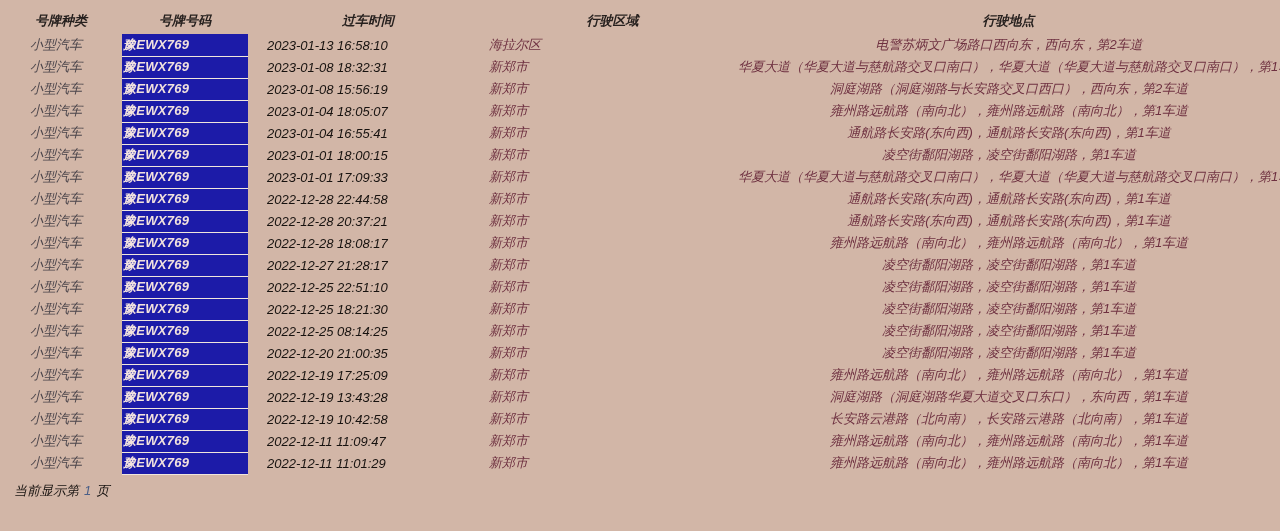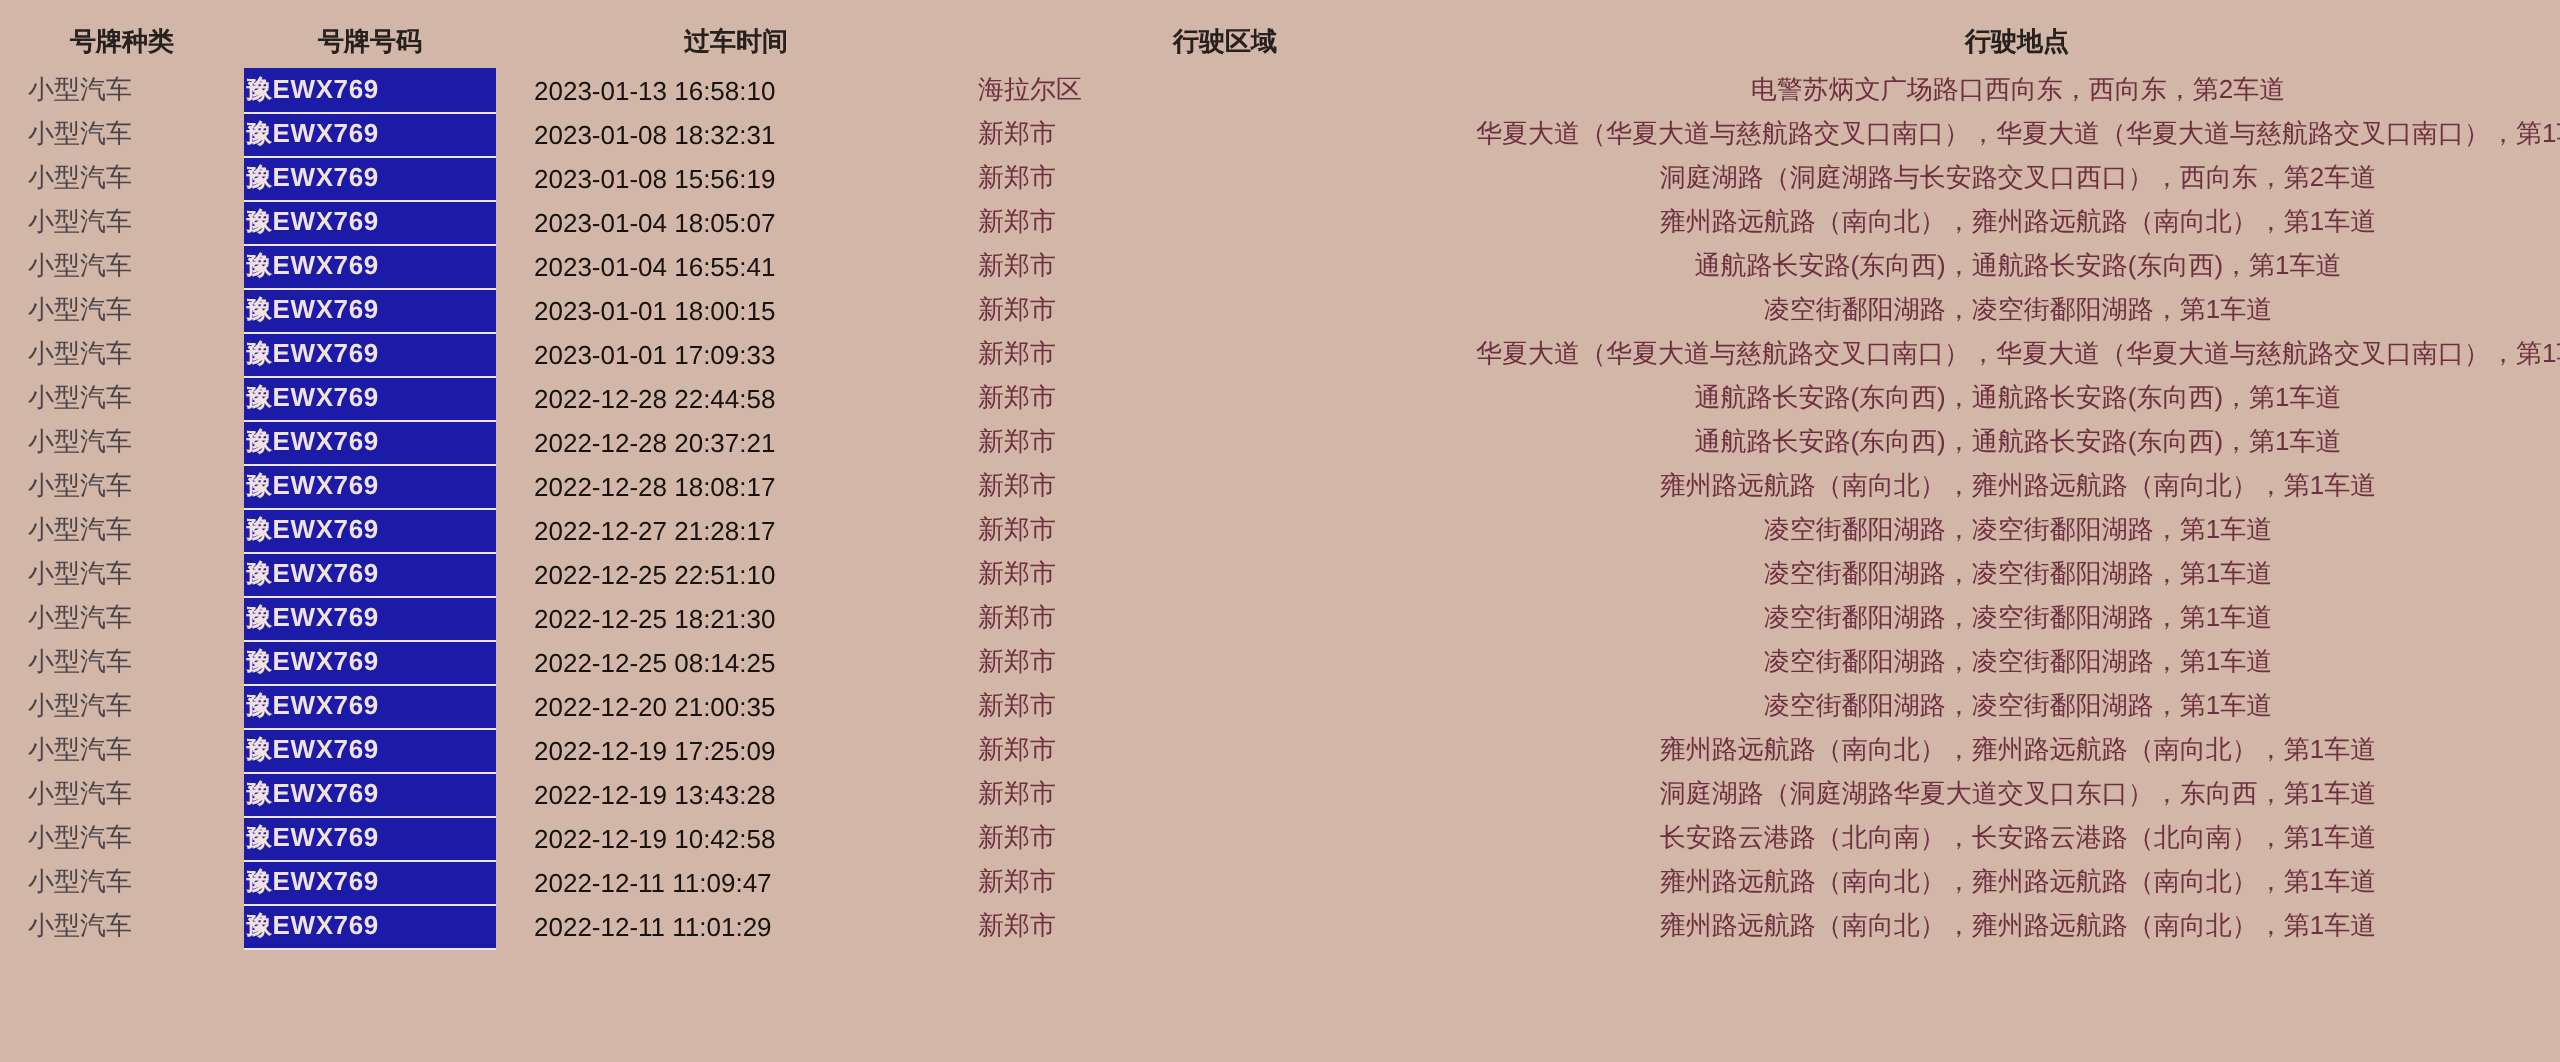--- a/index.html
+++ b/index.html
@@ -18,20 +18,21 @@
   html, body { width: 1280px; height: 531px; }
   body {
     background: var(--background);
     font-family: "Liberation Sans", "DejaVu Sans", sans-serif;
     overflow: hidden;
   }
   .screen {
     width: 1036px;
     height: 531px;
     padding-top: 8px;
+    font-style: italic;
   }
   table.records {
     width: 1280px;
     border-collapse: collapse;
     table-layout: fixed;
   }
   col.c-type     { width: 122px; }
   col.c-plate    { width: 126px; }
   col.c-time     { width: 240px; }
   col.c-region   { width: 249px; }
@@ -46,21 +47,21 @@
     white-space: nowrap;
   }
   tbody td {
     height: 22px;
     font-size: 13px;
     vertical-align: middle;
     white-space: nowrap;
     overflow: hidden;
   }
   td.type {
-    padding-left: 14px;
+    padding-left: 30px;
     color: var(--type-text);
   }
   td.plate {
     background: var(--plate-box);
     border-bottom: 1px solid var(--plate-box-border);
     color: var(--plate-text);
     padding-left: 1px;
     font-weight: bold;
     letter-spacing: 0.3px;
   }
@@ -246,13 +247,16 @@
         <tr>
     <td class="type">小型汽车</td>
     <td class="plate">豫EWX769</td>
     <td class="time">2022-12-11 11:01:29</td>
     <td class="region">新郑市</td>
     <td class="location">雍州路远航路（南向北），雍州路远航路（南向北），第1车道</td>
   </tr>
       </tbody>
   </table>
 
+  <div class="footer">
+    <span>当前显示第</span><span class="pagenum">1</span><span>页</span>
+  </div>
 </div>
 
 </body></html>

